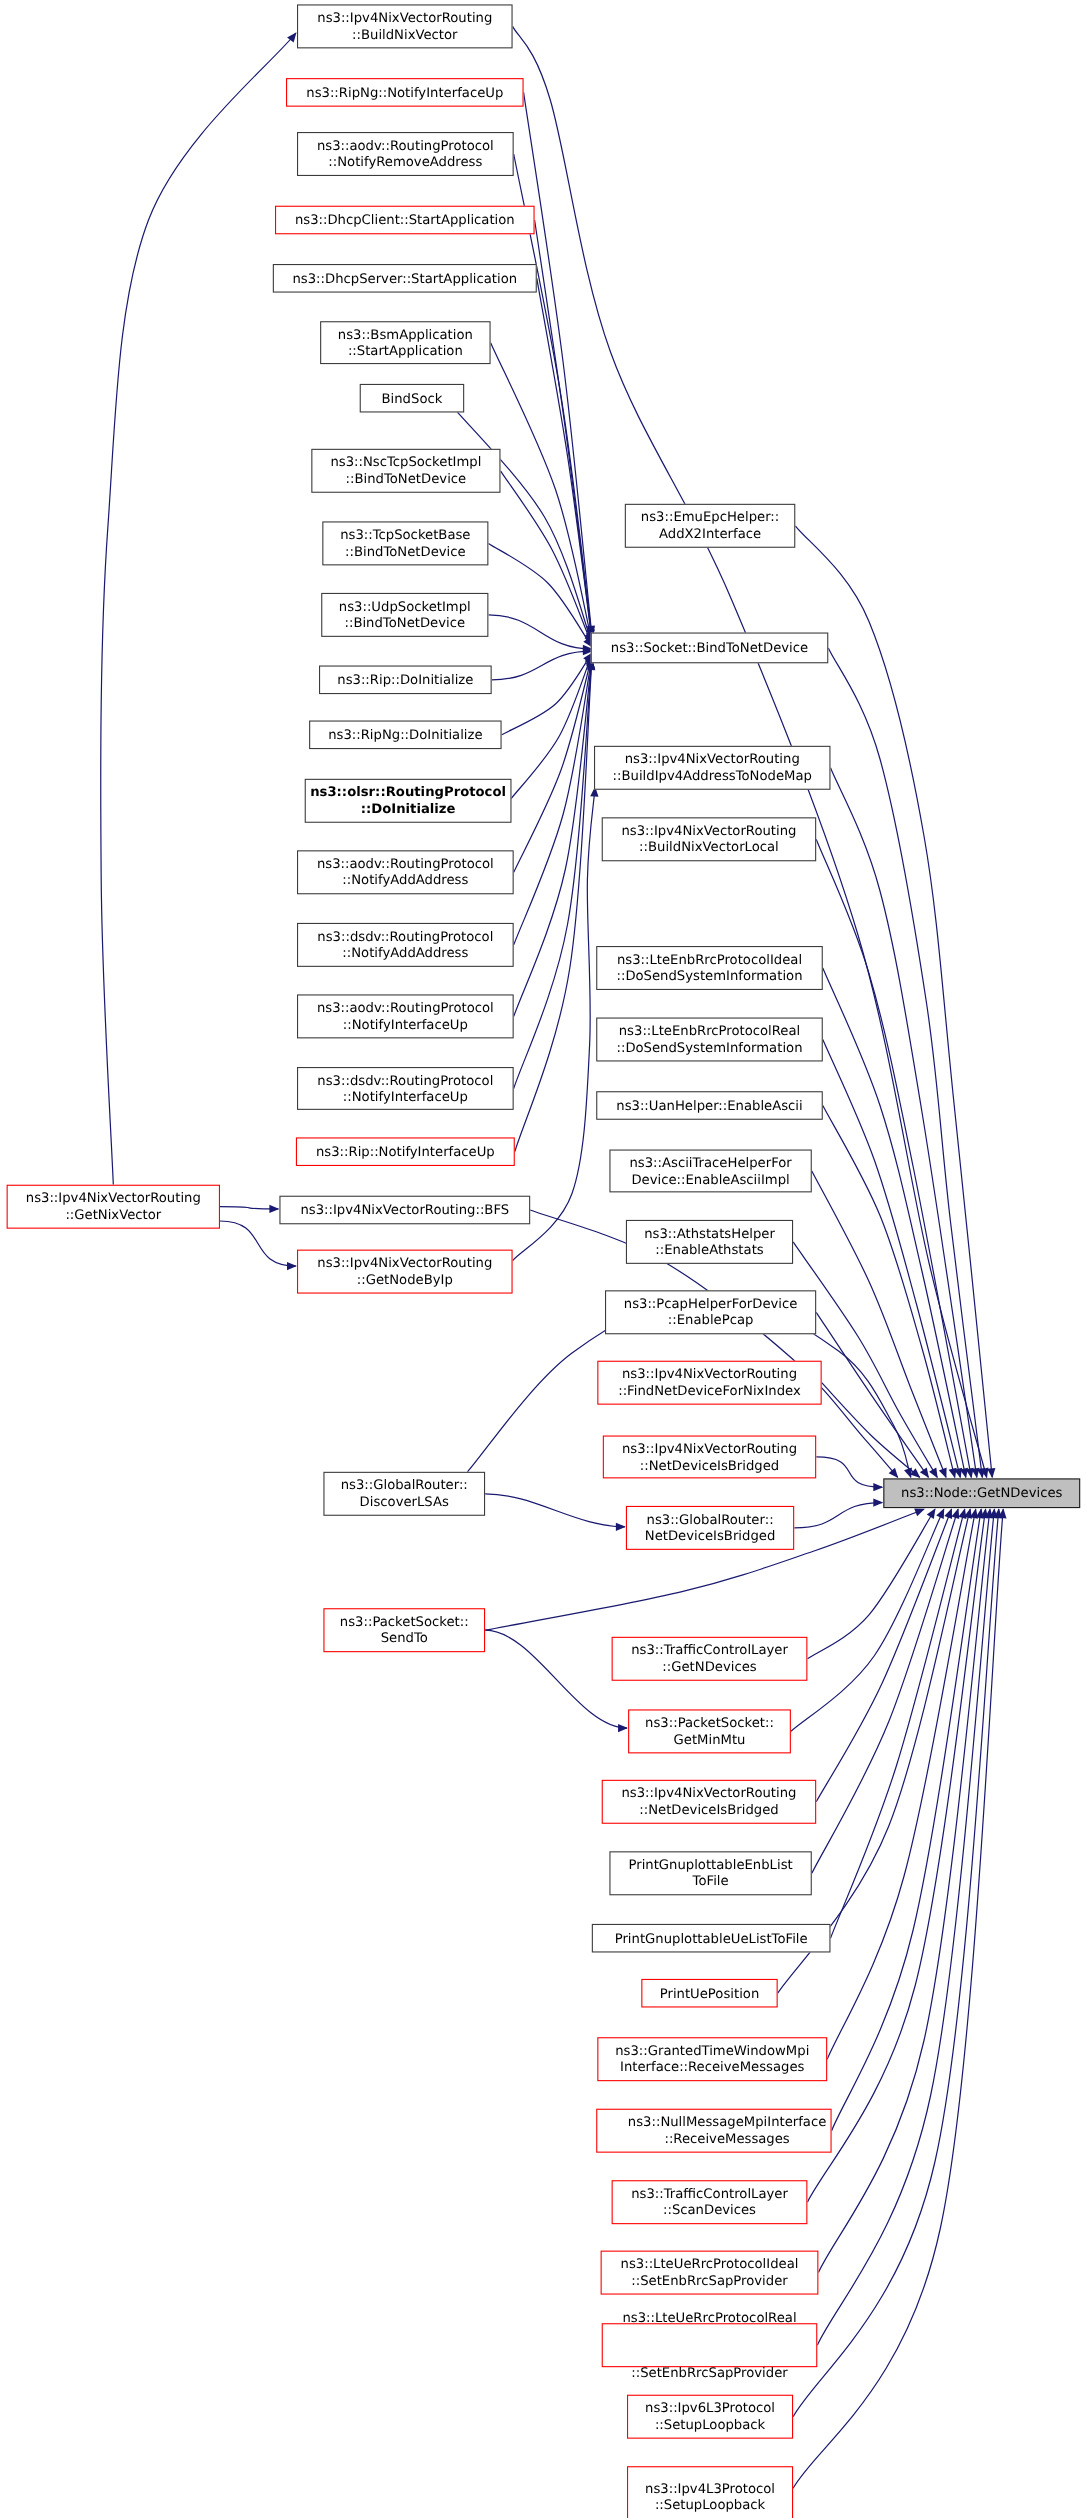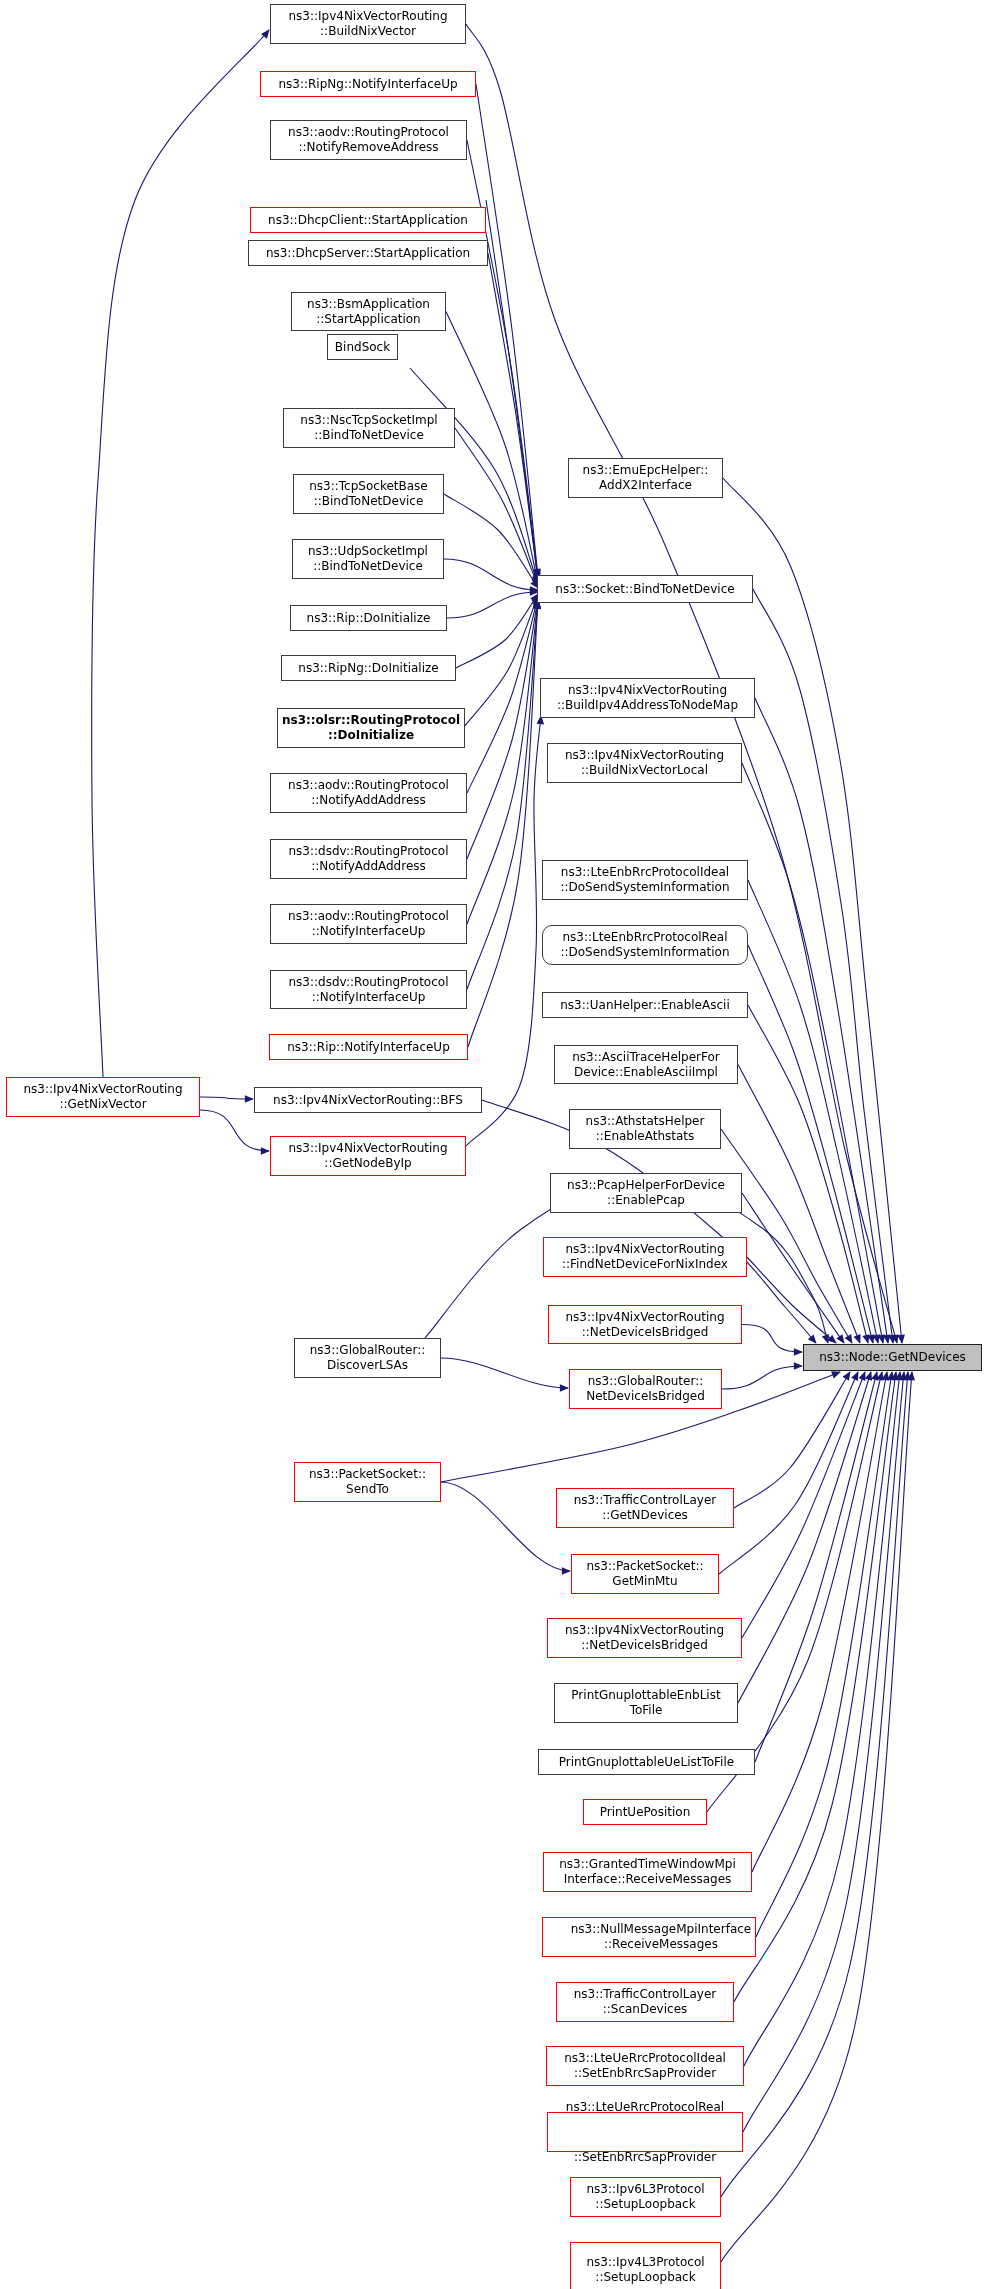--- a/index.html
+++ b/index.html
@@ -102,31 +102,31 @@
       <span>ns3::Ipv4NixVectorRouting</span>
       <span>::BuildNixVector</span>
     </div>
     <div class="node truncated" style="left: 260px; top: 71px; width: 216px; height: 26px;">
       <span>ns3::RipNg::NotifyInterfaceUp</span>
     </div>
     <div class="node normal" style="left: 270px; top: 120px; width: 197px; height: 40px;">
       <span>ns3::aodv::RoutingProtocol</span>
       <span>::NotifyRemoveAddress</span>
     </div>
-    <div class="node truncated" style="left: 250px; top: 187px; width: 236px; height: 26px; margin-top: 20px;">
+    <div class="node truncated" style="left: 250px; top: 187px; width: 236px; height: 26px;">
       <span>ns3::DhcpClient::StartApplication</span>
     </div>
     <div class="node normal" style="left: 248px; top: 240px; width: 240px; height: 26px;">
       <span>ns3::DhcpServer::StartApplication</span>
     </div>
     <div class="node normal" style="left: 291px; top: 292px; width: 155px; height: 39px;">
       <span>ns3::BsmApplication</span>
       <span>::StartApplication</span>
     </div>
-    <div class="node normal" style="left: 327px; top: 334px; width: 71px; height: 26px;">
+    <div class="node normal" style="left: 327px; top: 349px; width: 95px; height: 26px;">
       <span>BindSock</span>
     </div>
     <div class="node normal" style="left: 283px; top: 408px; width: 172px; height: 40px;">
       <span>ns3::NscTcpSocketImpl</span>
       <span>::BindToNetDevice</span>
     </div>
     <div class="node normal" style="left: 293px; top: 474px; width: 151px; height: 40px;">
       <span>ns3::TcpSocketBase</span>
       <span>::BindToNetDevice</span>
     </div>
@@ -194,21 +194,21 @@
       <span>::BuildIpv4AddressToNodeMap</span>
     </div>
     <div class="node normal" style="left: 547px; top: 743px; width: 195px; height: 40px;">
       <span>ns3::Ipv4NixVectorRouting</span>
       <span>::BuildNixVectorLocal</span>
     </div>
     <div class="node normal" style="left: 542px; top: 860px; width: 206px; height: 40px;">
       <span>ns3::LteEnbRrcProtocolIdeal</span>
       <span>::DoSendSystemInformation</span>
     </div>
-    <div class="node normal" style="left: 542px; top: 925px; width: 206px; height: 40px; border-radius: 10px;">
+    <div class="node normal" style="left: 542px; top: 925px; width: 206px; height: 40px;">
       <span>ns3::LteEnbRrcProtocolReal</span>
       <span>::DoSendSystemInformation</span>
     </div>
     <div class="node normal" style="left: 542px; top: 992px; width: 206px; height: 26px;">
       <span>ns3::UanHelper::EnableAscii</span>
     </div>
     <div class="node normal" style="left: 554px; top: 1045px; width: 184px; height: 39px;">
       <span>ns3::AsciiTraceHelperFor</span>
       <span>Device::EnableAsciiImpl</span>
     </div>

